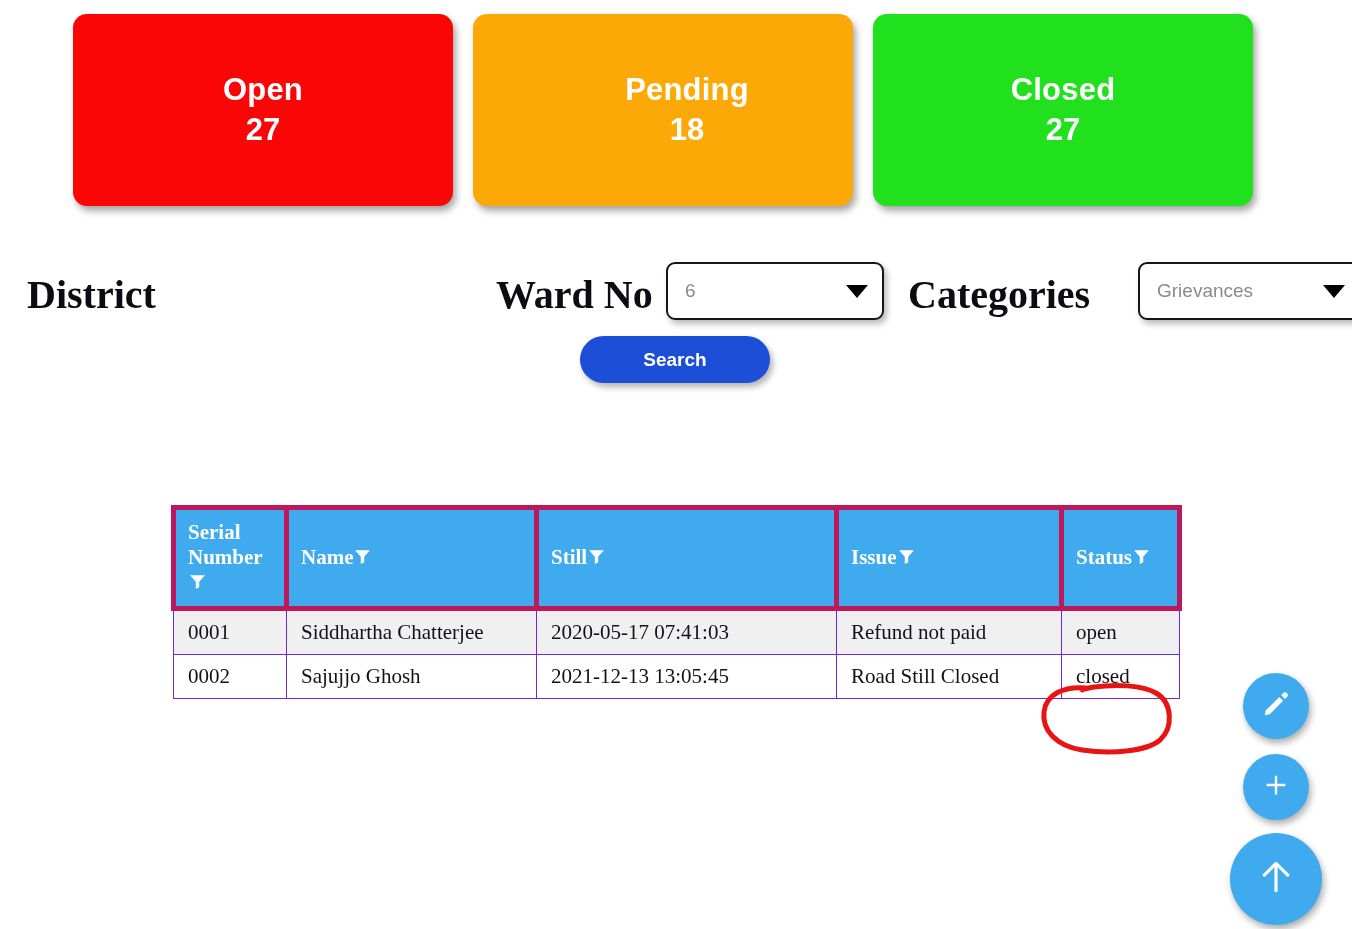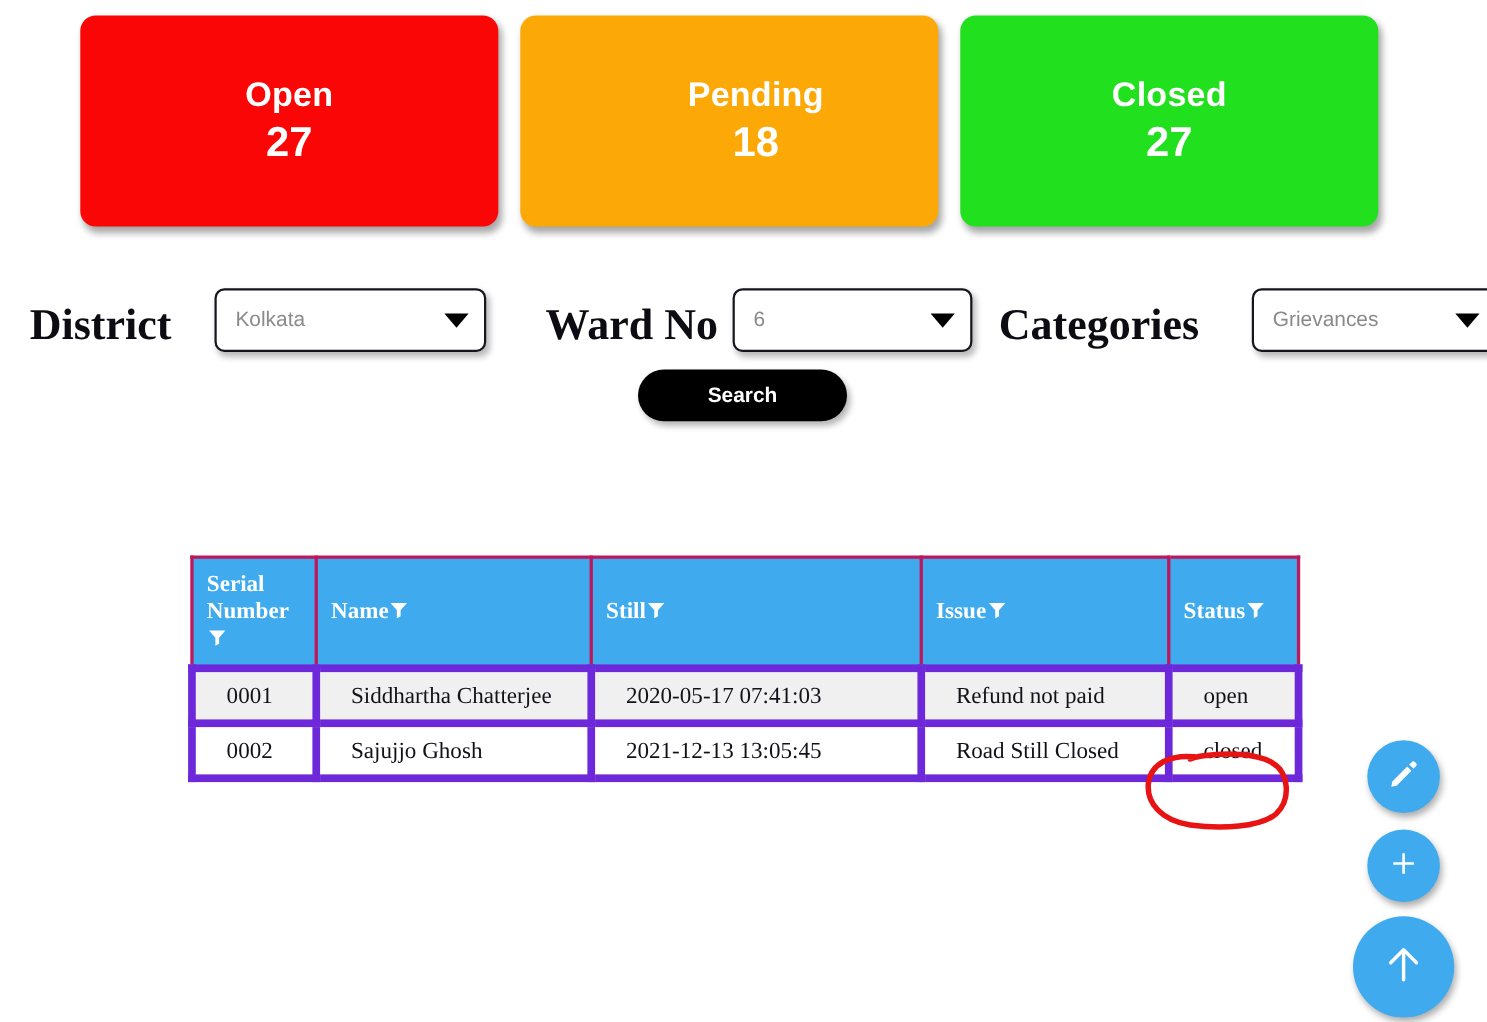--- a/index.html
+++ b/index.html
@@ -38,21 +38,21 @@
   }
   .stat-card .stat-label {
     color: #ffffff;
     font-size: 31px;
     font-weight: bold;
     line-height: 1.28;
     letter-spacing: 0.2px;
   }
   .stat-card .stat-value {
     color: #ffffff;
-    font-size: 38px;
+    font-size: 31px;
     font-weight: bold;
     line-height: 1.28;
   }
 
   
   .filter-bar {
     position: absolute;
     top: 262px;
     left: 0;
     width: 1352px;
@@ -99,21 +99,21 @@
     flex: none;
   }
 
   
   .search-btn {
     position: absolute;
     top: 336px;
     left: 580px;
     width: 190px;
     height: 47px;
-    background: #000000;
+    background: #1d4ed8;
     border: none;
     border-radius: 24px;
     box-shadow: 3px 4px 6px rgba(0,0,0,0.3);
     color: #ffffff;
     font-size: 19px;
     font-weight: bold;
     font-family: "Liberation Sans", sans-serif;
     cursor: pointer;
   }
 
@@ -132,34 +132,34 @@
   }
   table.data-table th {
     background: #3fabee;
     color: #ffffff;
     font-weight: bold;
     font-size: 21px;
     text-align: left;
     vertical-align: middle;
     padding: 10px 12px;
     height: 83px;
-    border: 3px solid #be185d;
+    border: 5px solid #be185d;
     box-sizing: border-box;
     font-family: "Liberation Serif", "DejaVu Serif", serif;
     margin-top: 44px;
   }
   table.data-table th .th-inner {
     display: inline;
   }
   table.data-table td {
     font-size: 21px;
     color: #111118;
-    padding: 9px 28px;
+    padding: 9px 14px;
     height: 43px;
-    border: 7px solid #6d28d9;
+    border: 1px solid #6d28d9;
     box-sizing: border-box;
     white-space: nowrap;
     overflow: hidden;
   }
   table.data-table tbody tr.odd td { background: #f0f0f0; }
   table.data-table tbody tr.even td { background: #ffffff; }
 
   .col-serial  { width: 113px; }
   .col-name    { width: 250px; }
   .col-date    { width: 300px; }
@@ -215,24 +215,20 @@
   <div class="stat-card" style="background: rgb(33, 224, 30);">
     <div class="stat-label">Closed</div>
     <div class="stat-value">27</div>
   </div>
 
 </div>
 
 <div class="filter-bar">
 
   <div class="filter-label" style="left:27px;">District</div>
-  <div class="select-box" style="left:195px; width:247px;">
-    <span class="select-value">Kolkata</span>
-    <span class="caret"></span>
-  </div>
 
   <div class="filter-label" style="left:496px;">Ward No</div>
   <div class="select-box" style="left:666px; width:218px;">
     <span class="select-value">6</span>
     <span class="caret"></span>
   </div>
 
   <div class="filter-label" style="left:908px;">Categories</div>
   <div class="select-box" style="left:1138px; width:223px;">
     <span class="select-value">Grievances</span>

